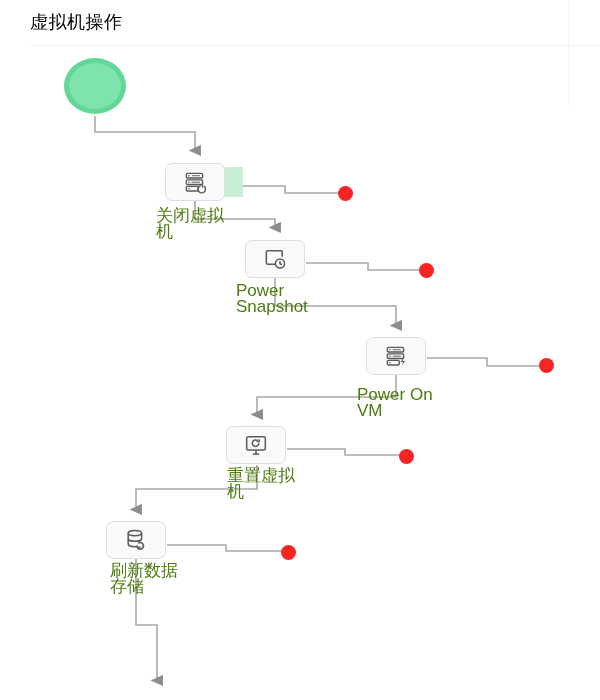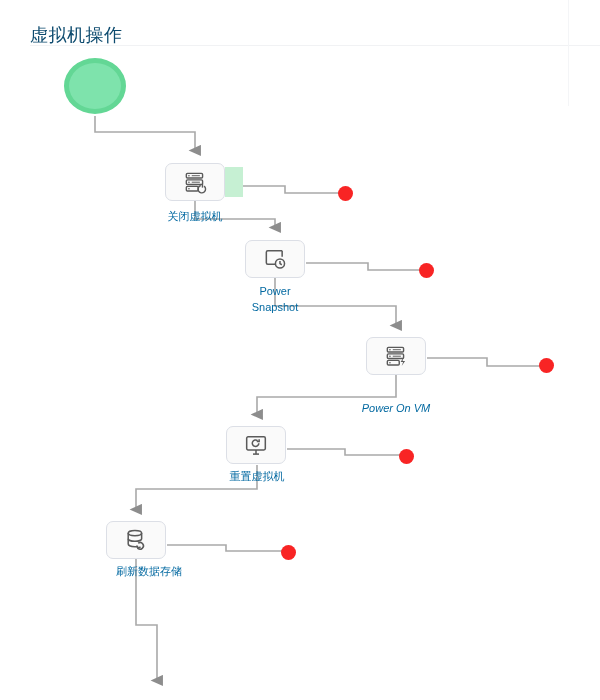--- a/index.html
+++ b/index.html
@@ -12,24 +12,24 @@
     background: #ffffff;
     font-family: "Liberation Sans", "DejaVu Sans", sans-serif;
     overflow: hidden;
     position: relative;
   }
 
   
   .panel-title {
     position: absolute;
     left: 30px;
-    top: 22px;
+    top: 9px;
     font-size: 18px;
     line-height: 26px;
-    color: #0c4a6e;
+    color: #000000;
     letter-spacing: 0.5px;
     white-space: nowrap;
   }
   .header-rule {
     position: absolute;
     left: 30px;
     top: 45px;
     width: 570px;
     height: 1px;
     background: #f1f2f4;
@@ -94,24 +94,23 @@
   }
   .node-hl {
     position: absolute;
     width: 18px;
     height: 30px;
     background: #c6f0d3;
   }
   .node-label {
     position: absolute;
     width: 78px;
-    text-align: center;
-    font-size: 11px;
+    font-size: 17px;
     line-height: 16px;
-    color: #0369a1;
+    color: #4d7c0f;
     word-break: break-word;
   }
   .end-dot {
     position: absolute;
     width: 15px;
     height: 15px;
     border-radius: 50%;
     background: #f82424;
   }
 </style>
@@ -193,33 +192,33 @@
     <rect x="4" y="10" width="15" height="4.3" rx="1"></rect>
     <rect x="4" y="16" width="11" height="4.3" rx="1"></rect>
     <circle cx="6.4" cy="6.2" r="0.75" fill="currentColor" stroke="none"></circle>
     <circle cx="6.4" cy="12.2" r="0.75" fill="currentColor" stroke="none"></circle>
     <circle cx="6.4" cy="18.2" r="0.75" fill="currentColor" stroke="none"></circle>
     <line x1="9" y1="6.2" x2="16.5" y2="6.2" stroke-width="0.9"></line>
     <line x1="9" y1="12.2" x2="16.5" y2="12.2" stroke-width="0.9"></line>
     <path d="M19.2 13.2 L16.2 17.6 h2.4 l-1.4 3.6 3.2 -4.6 h-2.4 z" fill="currentColor" stroke="none"></path>
   </svg>
 </div>
-<div class="node-label" style="left:357px; top:400px;font-style:italic;">Power On VM</div>
+<div class="node-label" style="left:357px; top:387px;">Power On VM</div>
 <div class="end-dot" style="left:539px; top:358px;"></div>
 
 <div class="node" style="left:226px; top:426px;">
   <svg class="node-icon" viewBox="0 0 24 24" fill="none" stroke="currentColor" stroke-width="1.4">
     <rect x="3.4" y="4.4" width="17.2" height="12.2" rx="1.3"></rect>
     <path d="M9.2 20.4 h5.6"></path>
     <path d="M12 16.6 v3.8"></path>
     <path d="M14.6 10.3 a3 3 0 1 1 -1.1 -2.3"></path>
     <path d="M14.9 6.6 v2.2 h-2.2"></path>
   </svg>
 </div>
-<div class="node-label" style="left:218px; top:468px;">重置虚拟机</div>
+<div class="node-label" style="left:227px; top:468px;">重置虚拟机</div>
 <div class="end-dot" style="left:399px; top:449px;"></div>
 
 <div class="node" style="left:106px; top:521px;">
   <svg class="node-icon" viewBox="0 0 24 24" fill="none" stroke="currentColor" stroke-width="1.4">
     <ellipse cx="11" cy="5.6" rx="6.2" ry="2.4"></ellipse>
     <path d="M4.8 5.6 v5.2 c0 1.3 2.8 2.4 6.2 2.4 s6.2 -1.1 6.2 -2.4 V5.6"></path>
     <path d="M4.8 10.8 v5 c0 1.3 2.8 2.4 6.2 2.4 1.1 0 2.2 -0.1 3.1 -0.3"></path>
     <path d="M13.6 19.4 a3 3 0 1 0 0.4 -4.4"></path>
     <path d="M12.6 17.1 l1.1 2.5 2.5 -1.1"></path>
   </svg>

